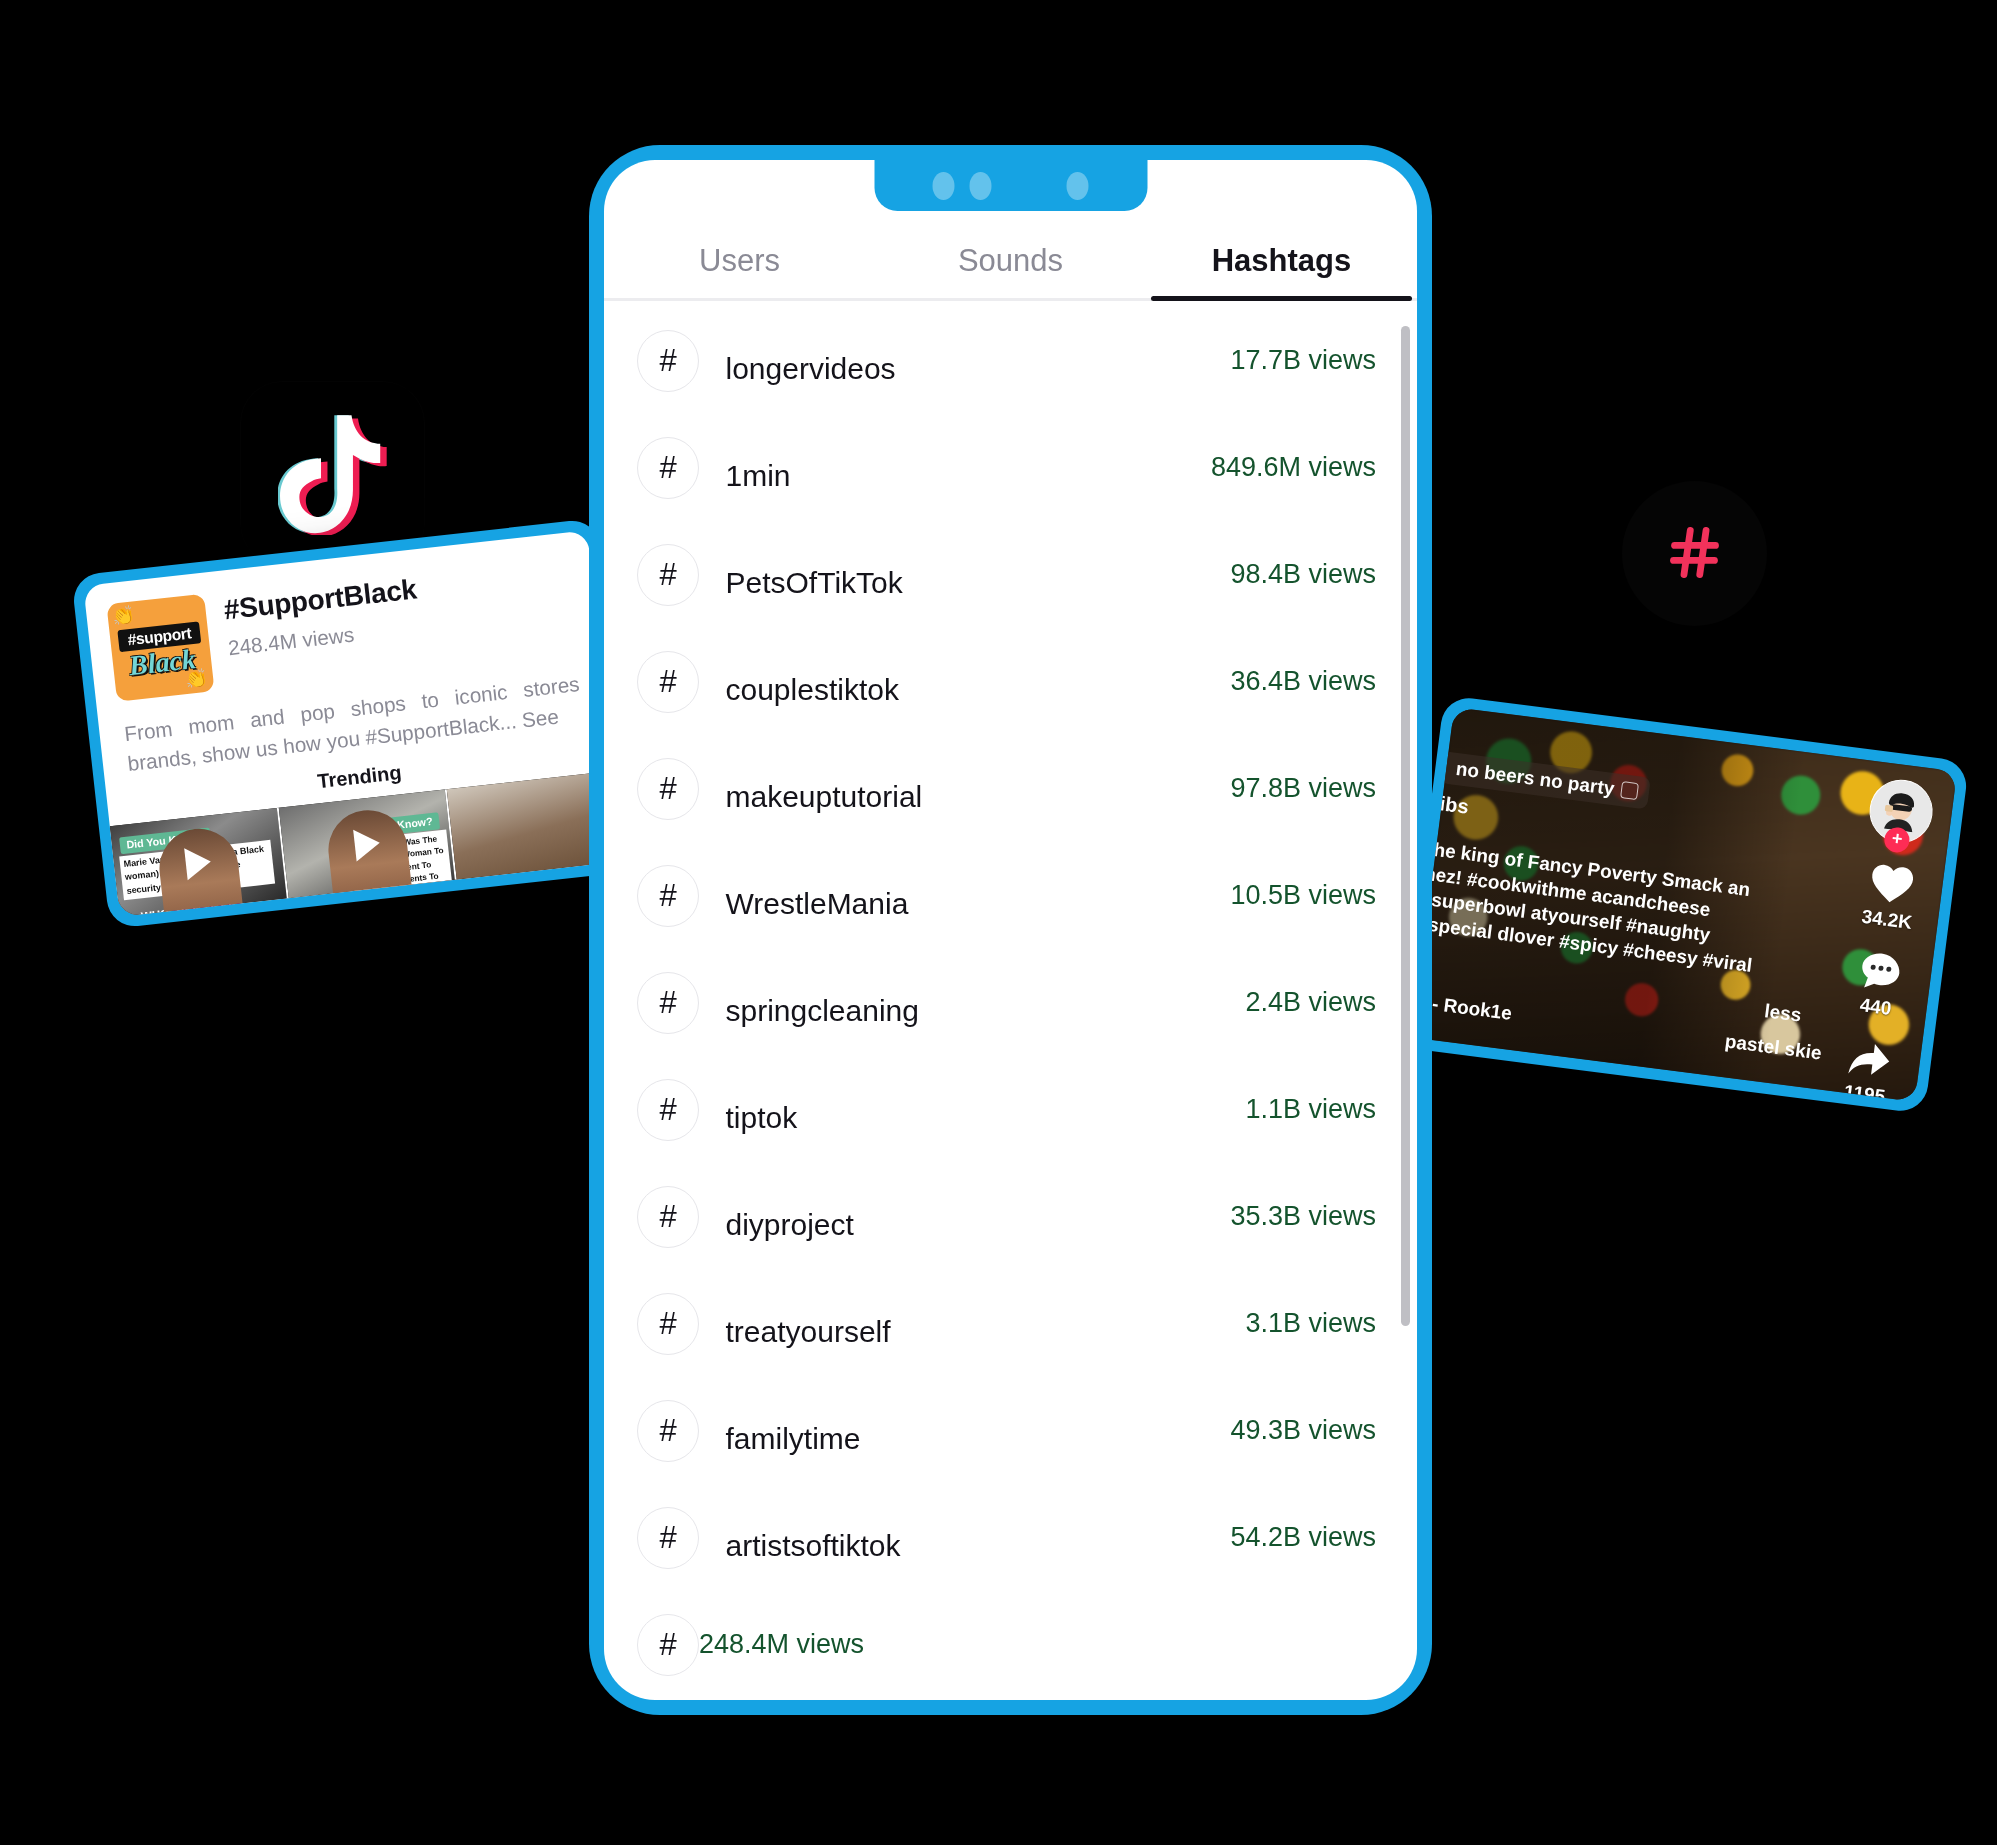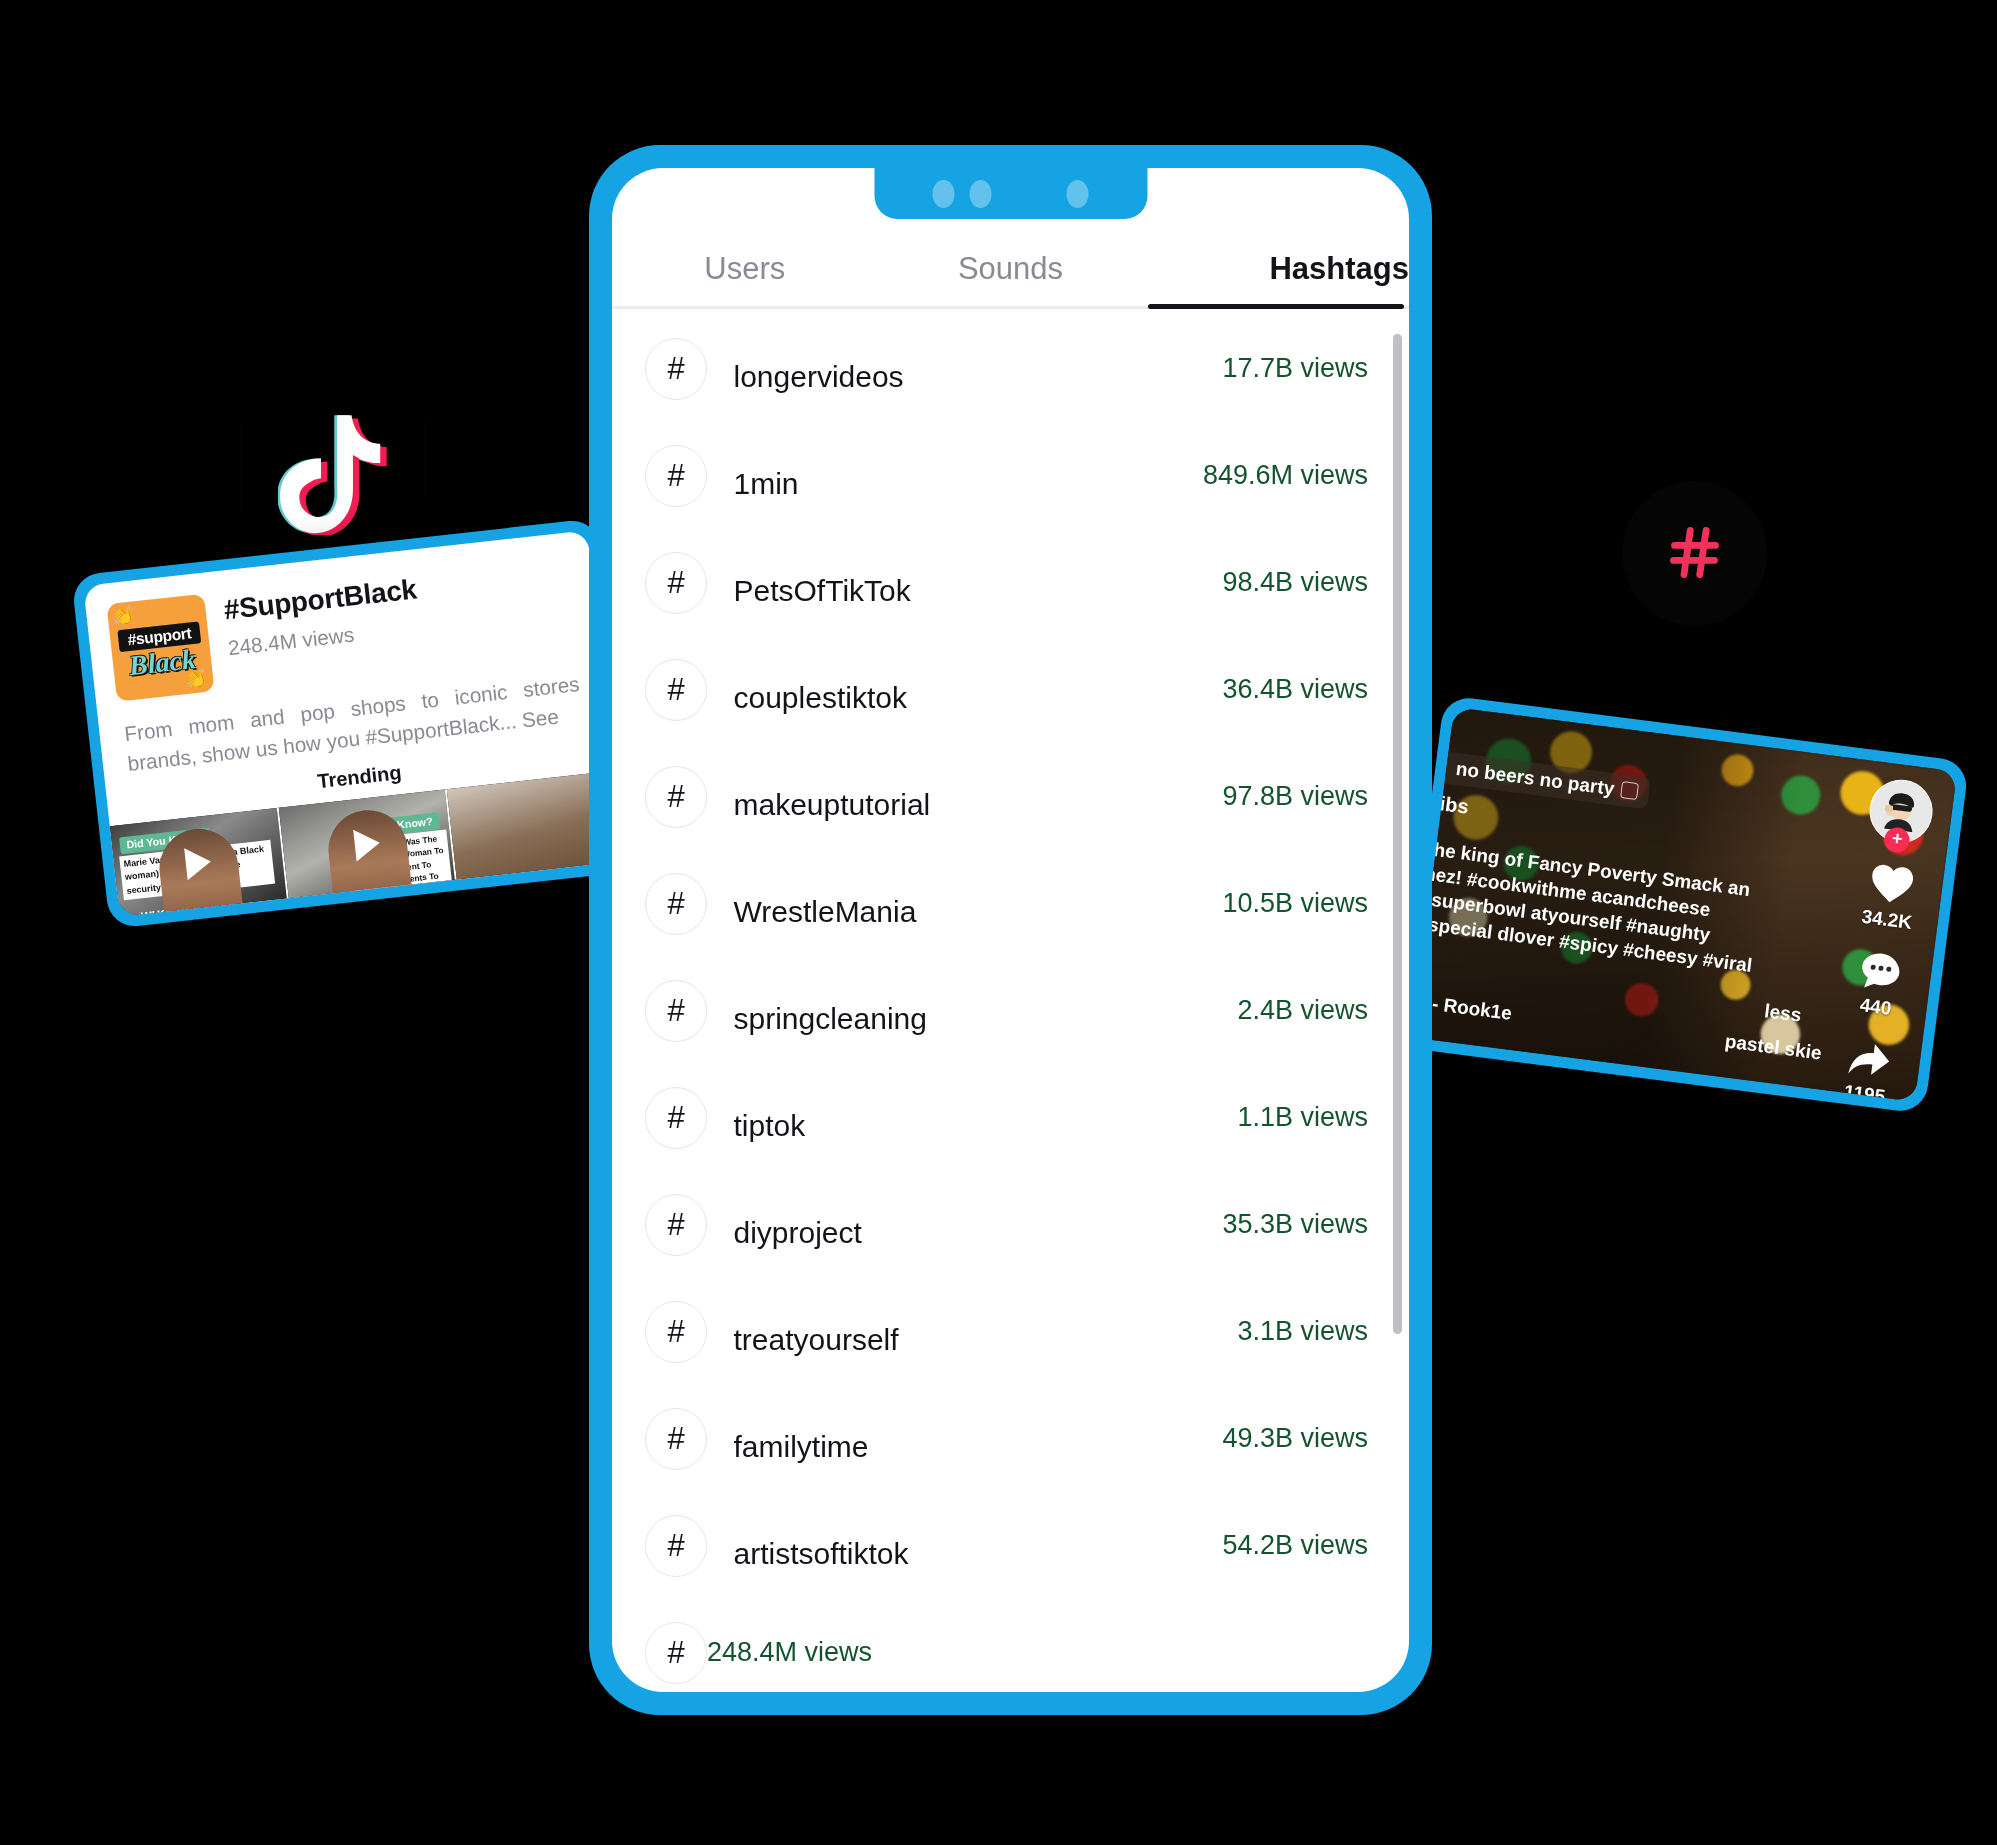--- a/index.html
+++ b/index.html
@@ -320,21 +320,21 @@
 
   
   .phone {
     position: absolute;
     left: 589px;
     top: 145px;
     width: 843px;
     height: 1570px;
     border-radius: 71px;
     background: #16A3E3;
-    padding: 23px;
+    padding: 15px;
     box-sizing: border-box;
     z-index: 10;
   }
   .phone-screen {
     position: relative;
     width: 100%;
     height: 100%;
     background: #ffffff;
     border-radius: 51px;
     overflow: hidden;
@@ -367,21 +367,21 @@
     position: relative;
   }
   .tab {
     flex: 1 1 0;
     text-align: center;
     padding-bottom: 21.5px;
     font-size: 31px;
     color: #8A8A95;
     position: relative;
   }
-  .tab.active { color: #14131A; font-weight: bold; text-align: right; }
+  .tab.active { color: #14131A; font-weight: bold; }
   .tabs::after {
     content: "";
     position: absolute;
     left: 0; right: 0; bottom: 0;
     height: 2.5px;
     background: #ECECEF;
   }
   .tab.active::after {
     content: "";
     position: absolute;

